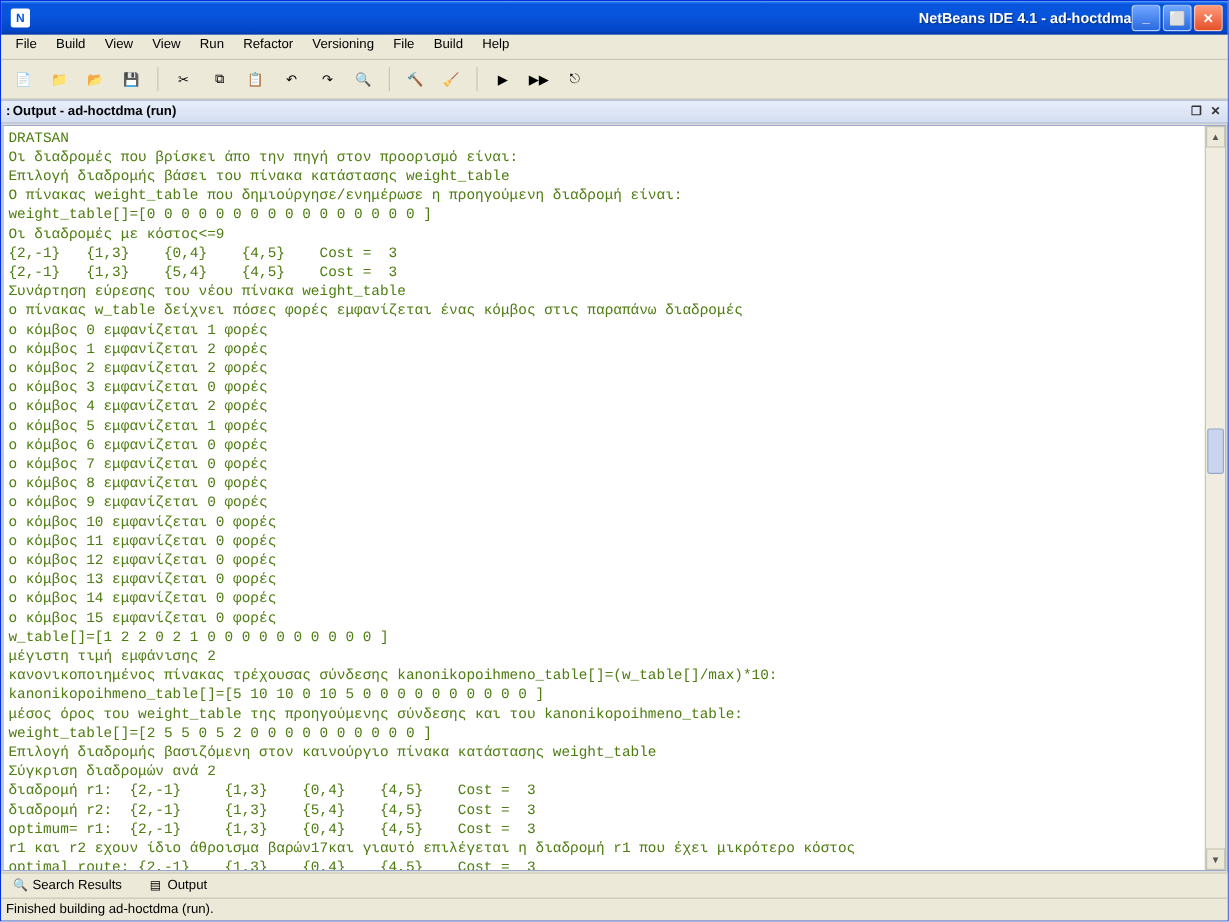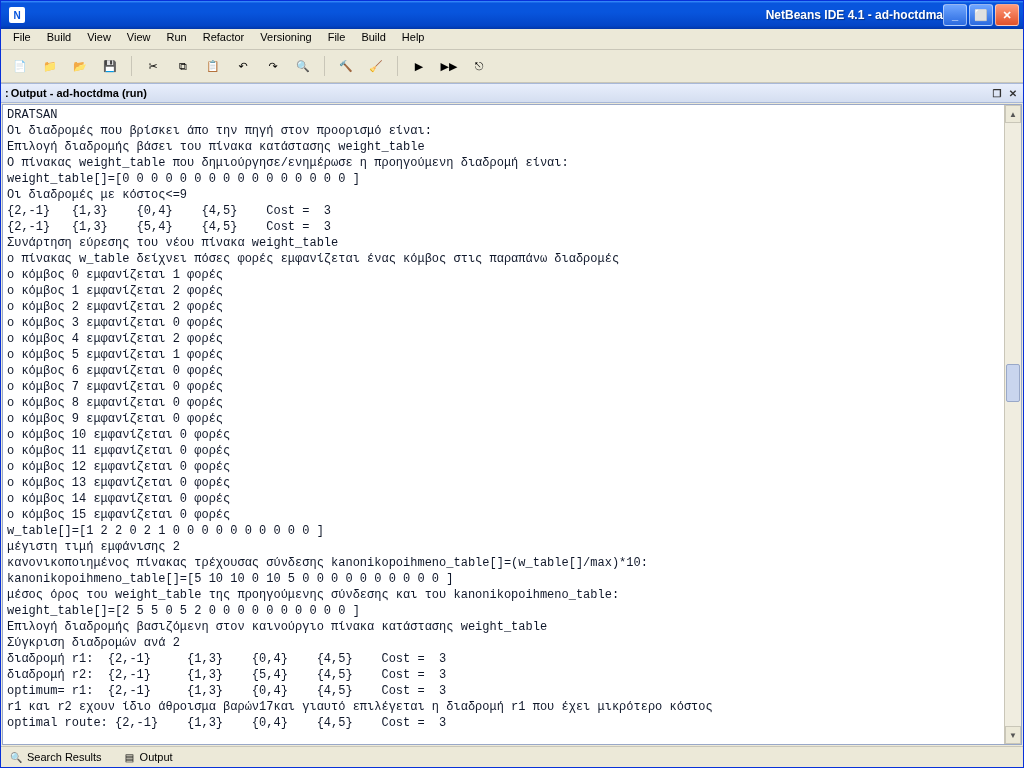--- a/index.html
+++ b/index.html
@@ -100,21 +100,21 @@
     border: 1px solid #99a8c8;
     margin: 1px;
     background:#fff;
     overflow:hidden;
   }
   .output-text {
     flex:1;
     font-family: "Courier New", monospace;
     font-size: 12px;
     line-height: 16px;
-    color: #0f172a;
+    color: #4d7c0f;
     white-space: pre;
     padding: 2px 4px;
     overflow: hidden;
   }
   .scrollbar-v {
     width: 16px;
     background: #f0ede0;
     border-left: 1px solid #c9c6b8;
     display:flex; flex-direction:column;
   }
@@ -271,14 +271,17 @@
     <div class="bottom-tab">
       <span class="tab-icon">🔍</span>
       <span>Search Results</span>
     </div>
     <div class="bottom-tab">
       <span class="tab-icon">▤</span>
       <span>Output</span>
     </div>
   </div>
 
+  <div class="statusbar">
+    <span>Finished building ad-hoctdma (run).</span>
+  </div>
 
 </div>
 
 </body></html>

